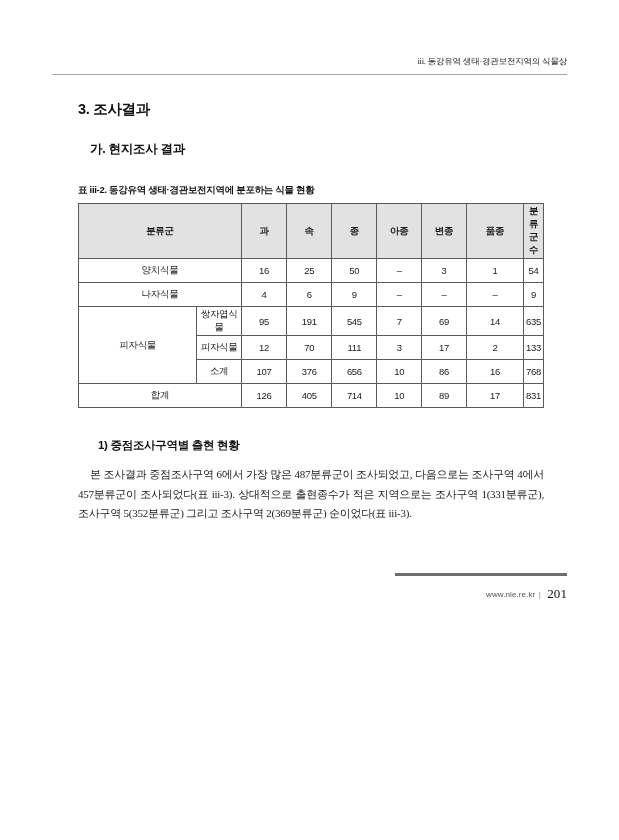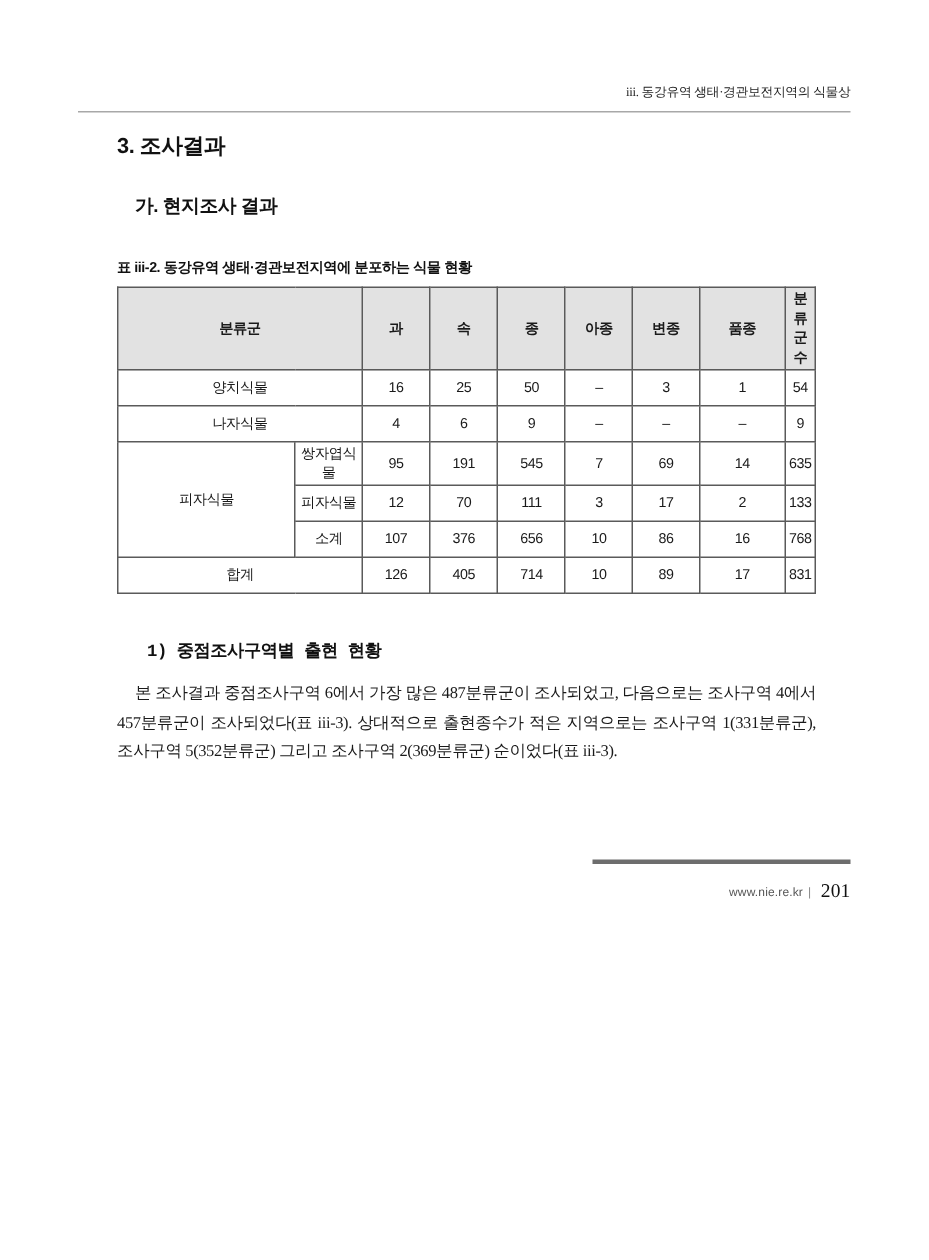--- a/index.html
+++ b/index.html
@@ -38,21 +38,21 @@
     top: 74px;
     left: 52px;
     right: 52px;
     height: 1px;
     background: #a8a8a8;
   }
 
   
   .content {
     position: absolute;
-    top: 88px;
+    top: 100px;
     left: 52px;
     width: 515px;
   }
 
   h2.section-title {
     font-family: "Liberation Sans", sans-serif;
     font-size: 14.5px;
     font-weight: bold;
     margin: 0 0 22px 26px;
     letter-spacing: -0.3px;
@@ -60,21 +60,21 @@
   }
   h3.sub-title {
     font-family: "Liberation Sans", sans-serif;
     font-size: 12.5px;
     font-weight: bold;
     margin: 12px 0 14px 38px;
     letter-spacing: -0.3px;
     color: #111;
   }
   h4.sub-sub-title {
-    font-family: Liberation Mono, monospace;
+    font-family: Liberation Sans, sans-serif;
     font-size: 11.5px;
     font-weight: bold;
     margin: 0 0 12px 46px;
     letter-spacing: -0.3px;
     color: #111;
   }
 
   p.body-text {
     font-size: 11px;
     line-height: 1.78;

